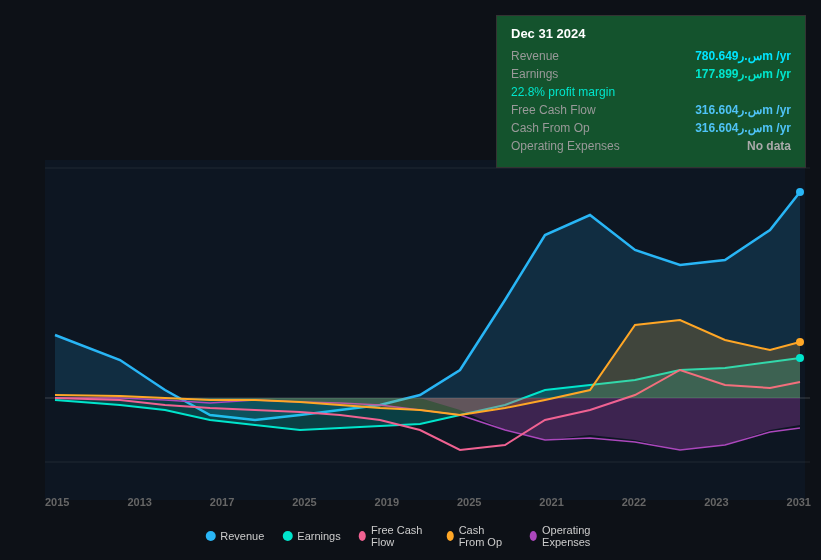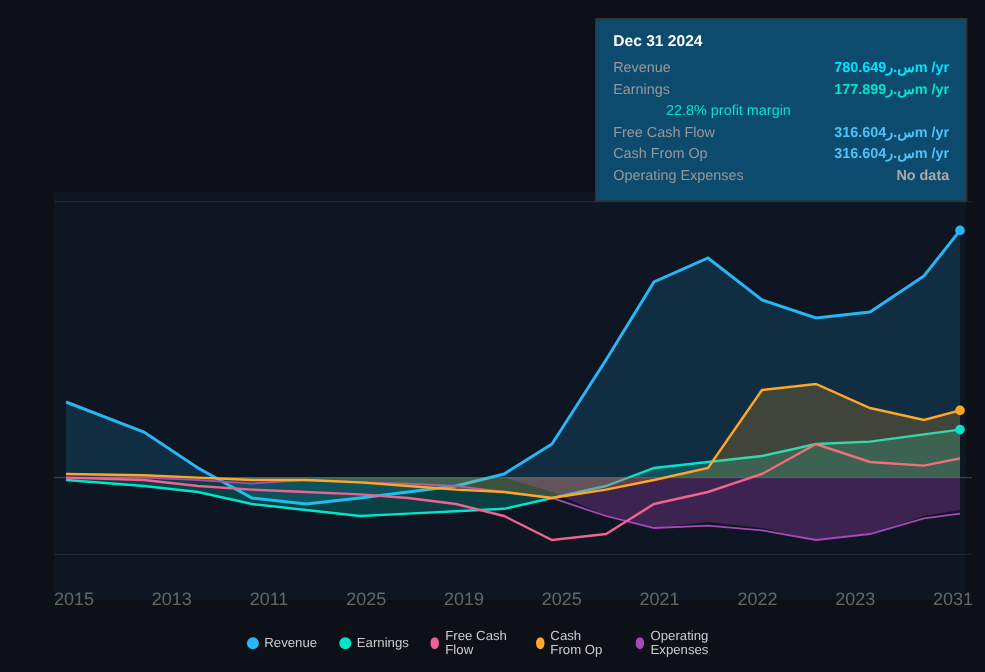--- a/index.html
+++ b/index.html
@@ -17,21 +17,21 @@
       position: relative;
       width: 821px;
       height: 560px;
     }
 
     
     .tooltip-box {
       position: absolute;
       top: 15px;
       right: 15px;
-      background: #0c4a6e;
+      background: #14532d;
       border: 1px solid #333;
       padding: 10px 14px;
       min-width: 310px;
       z-index: 10;
     }
 
     .tooltip-date {
       font-size: 13px;
       color: #fff;
       font-weight: bold;
@@ -57,38 +57,38 @@
     .tooltip-value.cyan { color: #00e5ff; }
     .tooltip-value.teal { color: #00e5cc; }
     .tooltip-value.blue { color: #4fc3f7; }
     .tooltip-value.gray { color: #aaa; }
 
     .profit-margin {
       color: #00e5cc;
       font-size: 12px;
       margin-bottom: 4px;
       padding-left: 0;
-      margin-left: 44px;
     }
 
     
     .y-label {
       position: absolute;
       font-size: 11px;
       color: #666;
       right: 800px;
     }
 
     .y-800 { top: 158px; left: 8px; }
     .y-0 { top: 395px; left: 22px; }
     .y-neg200 { top: 455px; left: 2px; }
 
     .x-label {
-      font-size: 15px;
+      font-size: 11px;
       color: #666;
+      font-weight: bold;
     }
 
     
     .legend {
       position: absolute;
       bottom: 12px;
       left: 50%;
       transform: translateX(-50%);
       display: flex;
       gap: 18px;
@@ -214,21 +214,21 @@
 
     <circle cx="800" cy="342" r="4" fill="#ffa726"></circle>
 
     <circle cx="800" cy="358" r="4" fill="#00e5cc"></circle>
 
   </svg>
 
   <div style="position:absolute; bottom:52px; left:45px; right:10px; display:flex; justify-content:space-between;">
     <span class="x-label">2015</span>
     <span class="x-label">2013</span>
-    <span class="x-label">2011</span>
+    <span class="x-label">2017</span>
     <span class="x-label">2025</span>
     <span class="x-label">2019</span>
     <span class="x-label">2025</span>
     <span class="x-label">2021</span>
     <span class="x-label">2022</span>
     <span class="x-label">2023</span>
     <span class="x-label">2031</span>
   </div>
 
   <div class="legend">

